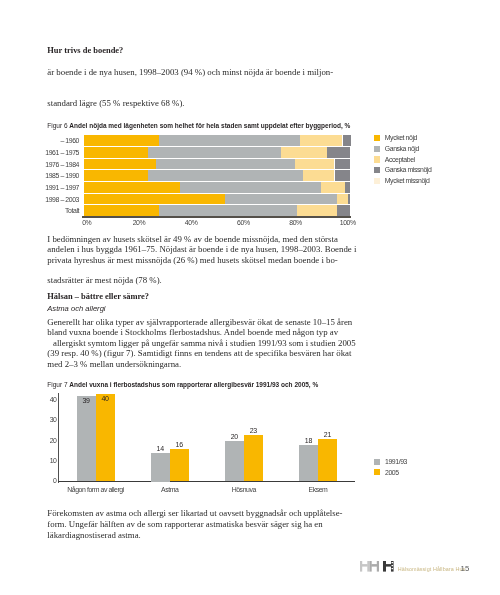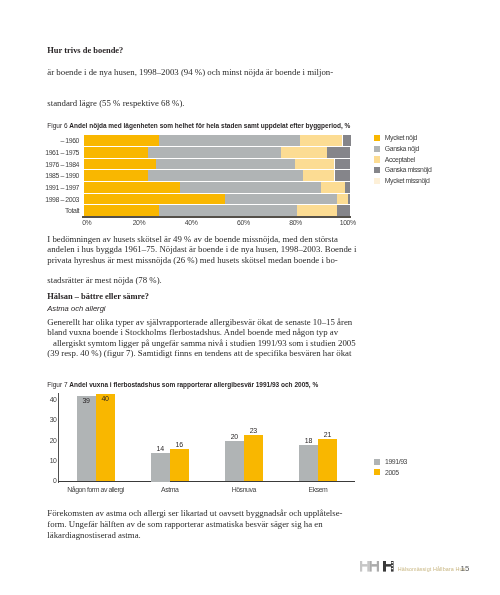--- a/index.html
+++ b/index.html
@@ -113,20 +113,21 @@
 <div class="tl body" style="left:47.3px;top:233.50px;">I bedömningen av husets skötsel är 49 % av de boende missnöjda, med den största</div>
 <div class="tl body" style="left:47.3px;top:244.12px;">andelen i hus byggda 1961–75. Nöjdast är boende i de nya husen, 1998–2003. Boende i</div>
 <div class="tl body" style="left:47.3px;top:254.74px;">privata hyreshus är mest missnöjda (26 %) med husets skötsel medan boende i bo-</div>
 <div class="tl body" style="left:47.3px;top:275px;">stadsrätter är mest nöjda (78 %).</div>
 <div class="tl head" style="left:47.3px;top:290.8px;">Hälsan – bättre eller sämre?</div>
 <div class="tl subhead" style="left:47.3px;top:303.5px;">Astma och allergi</div>
 <div class="tl body" style="left:47.3px;top:316.60px;">Generellt har olika typer av självrapporterade allergibesvär ökat de senaste 10–15 åren</div>
 <div class="tl body" style="left:47.3px;top:327.22px;">bland vuxna boende i Stockholms flerbostadshus. Andel boende med någon typ av</div>
 <div class="tl body" style="left:53px;top:337.84px;">allergiskt symtom ligger på ungefär samma nivå i studien 1991/93 som i studien 2005</div>
 <div class="tl body" style="left:47.3px;top:348.46px;">(39 resp. 40 %) (figur 7). Samtidigt finns en tendens att de specifika besvären har ökat</div>
+<div class="tl body" style="left:47.3px;top:359.08px;">med 2–3 % mellan undersökningarna.</div>
 <div class="tl figcap" style="left:47.3px;top:381.2px;"><span>Figur 7</span> <span class="bd">Andel vuxna i flerbostadshus som rapporterar allergibesvär 1991/93 och 2005, %</span></div>
 <div>
 <div class="axisline" style="left:57.50px;top:392.71px;width:1.4px;height:90.39px;background:#4f4f4f;"></div>
 <div class="axisline" style="left:57.50px;top:480.90px;width:297.50px;height:1.6px;background:#3a3a3a;"></div>
 <div class="tl c7-ylab" style="left:31.00px;top:476.90px;width:25.5px;">0</div>
 <div class="tl c7-ylab" style="left:31.00px;top:456.72px;width:25.5px;">10</div>
 <div class="tl c7-ylab" style="left:31.00px;top:436.54px;width:25.5px;">20</div>
 <div class="tl c7-ylab" style="left:31.00px;top:416.36px;width:25.5px;">30</div>
 <div class="tl c7-ylab" style="left:31.00px;top:396.18px;width:25.5px;">40</div>
 <div class="c7-bar" style="left:76.56px;top:396.14px;width:19.00px;height:85.36px;background:#b0b4b5;"></div>

